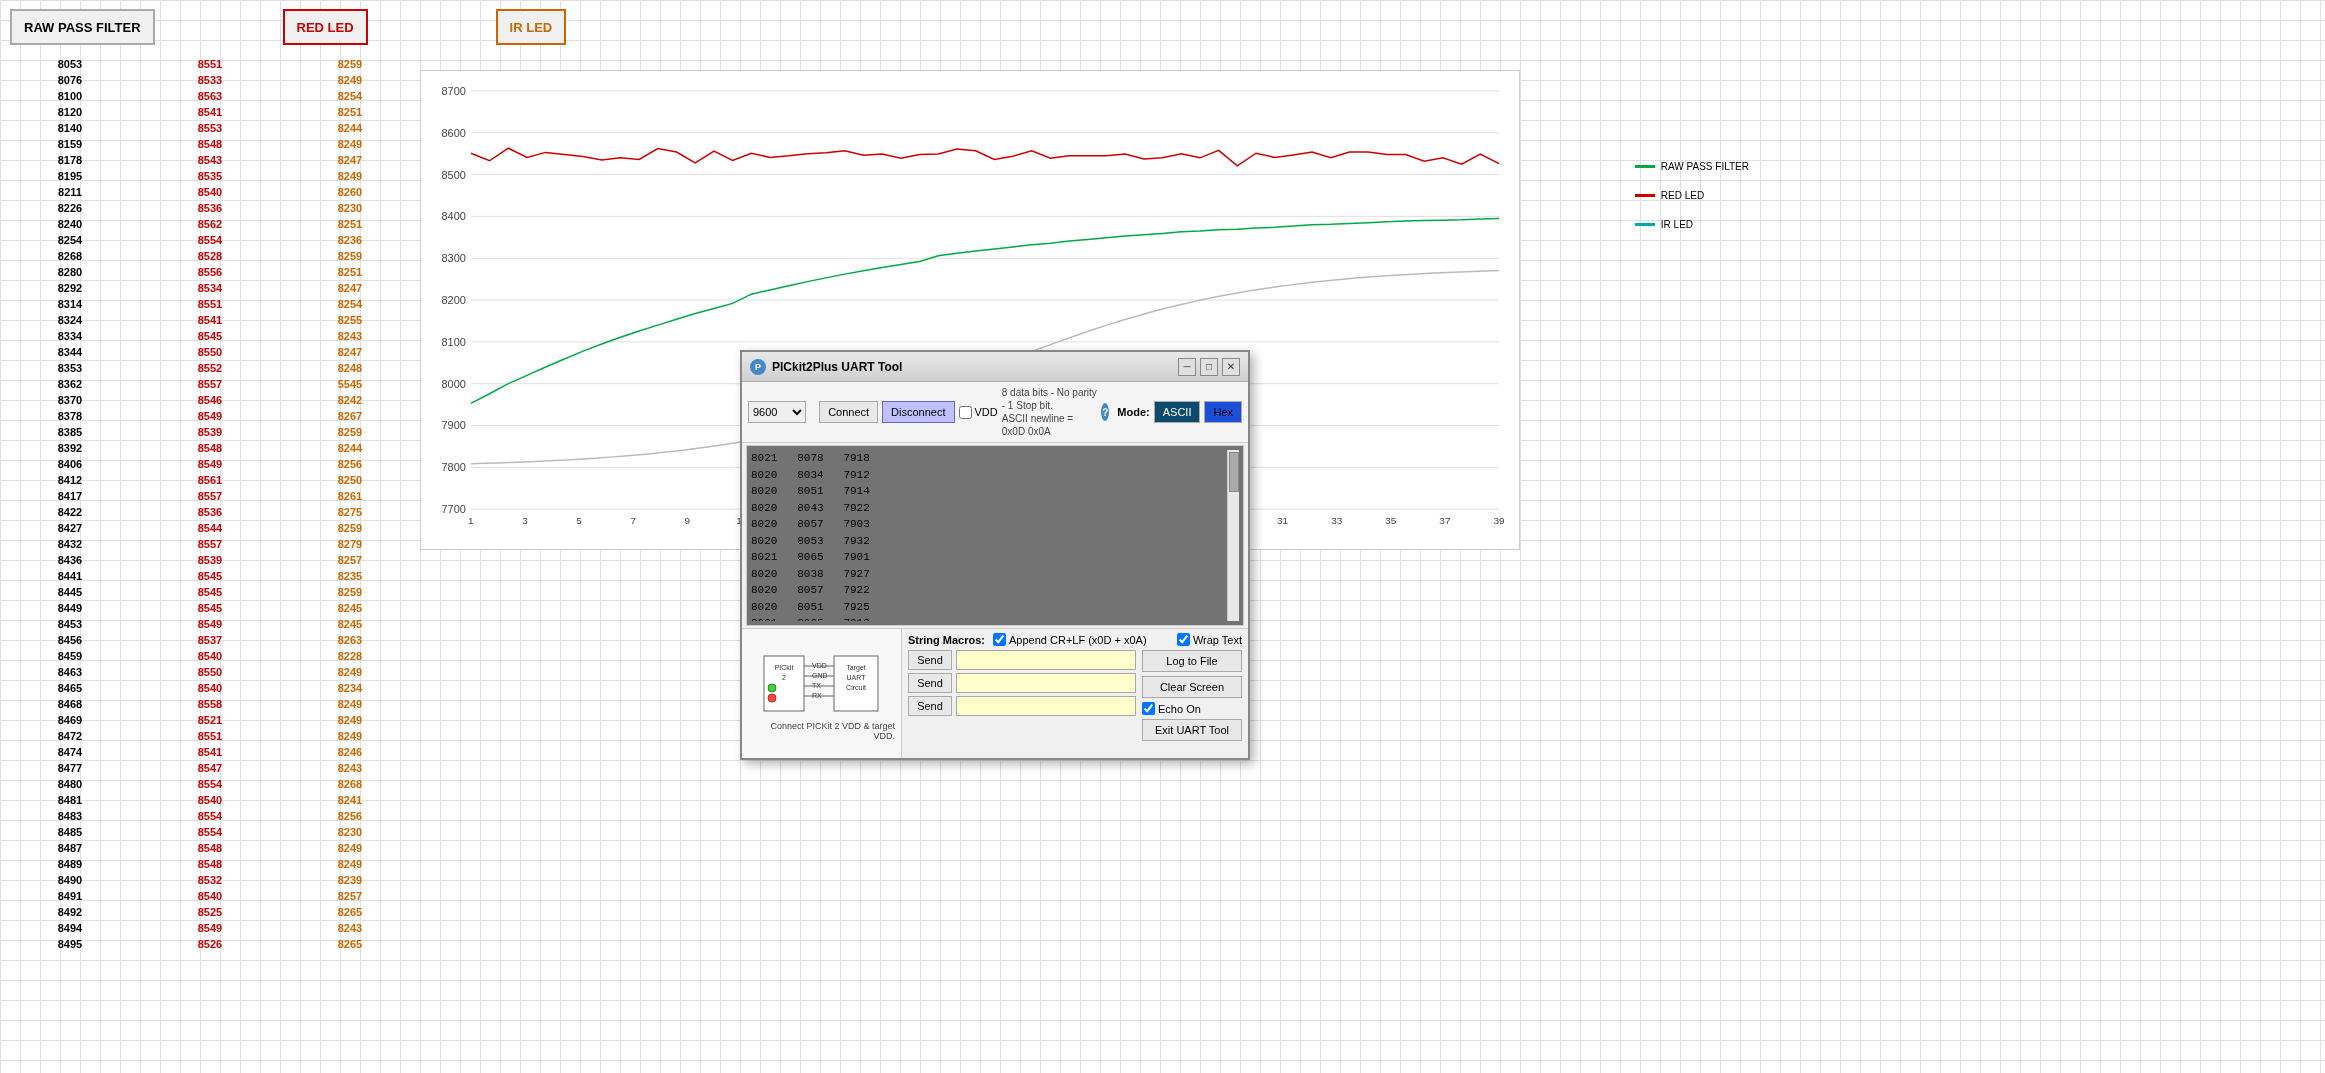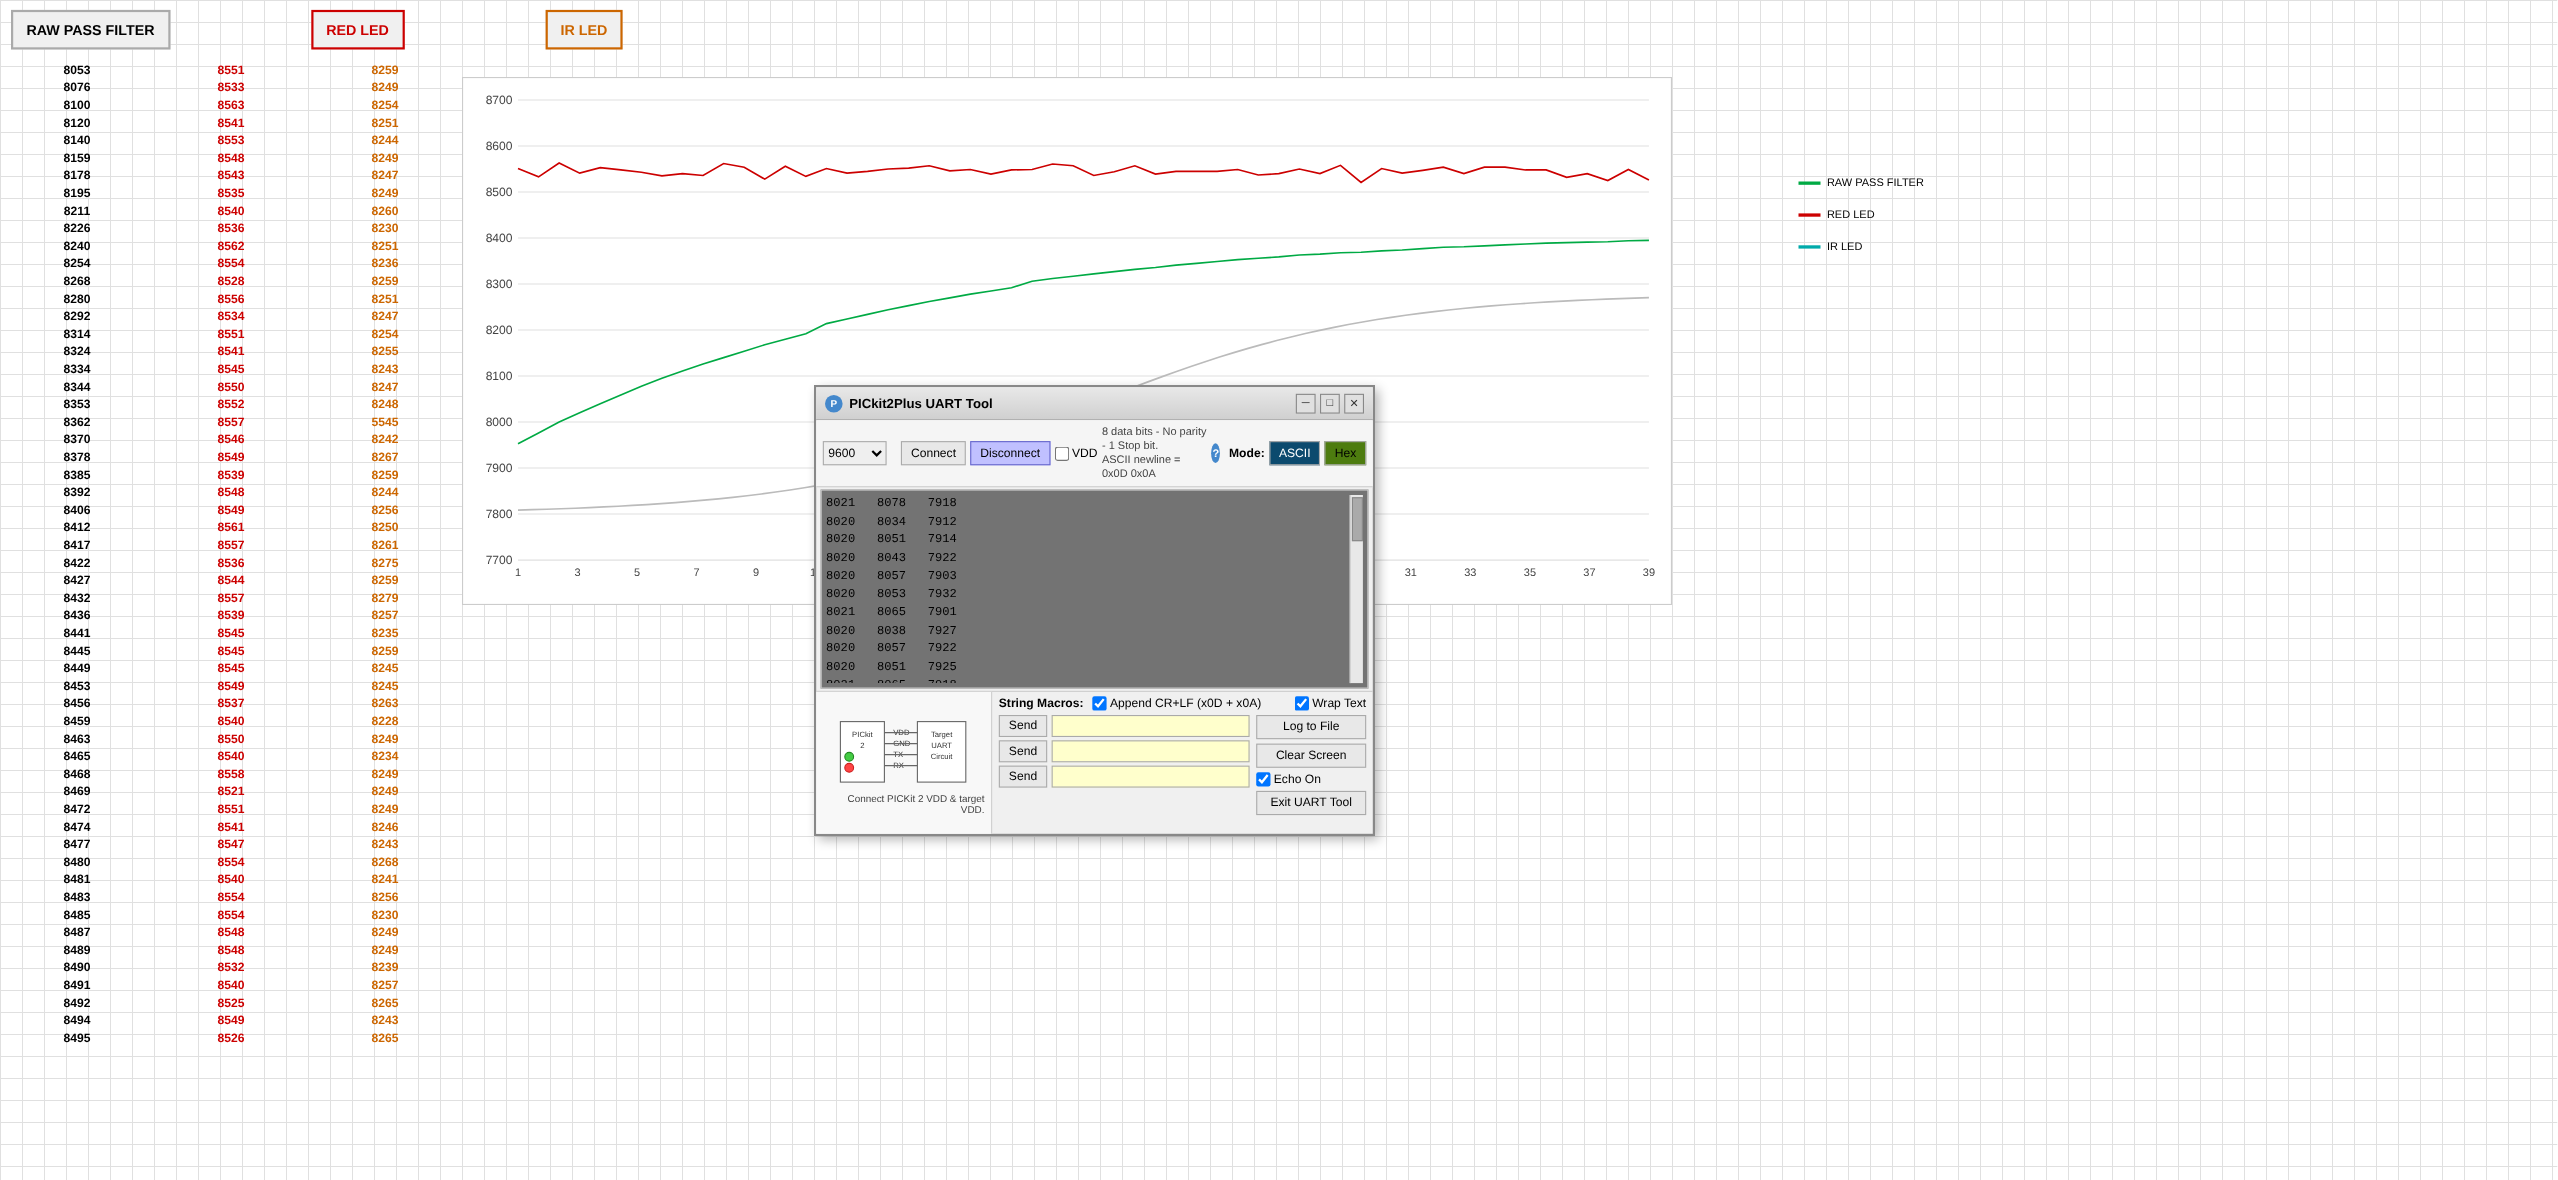--- a/index.html
+++ b/index.html
@@ -213,21 +213,21 @@
     .mode-label {
       font-size: 11px;
       font-weight: bold;
     }
 
     .mode-btn {
       height: 22px;
       padding: 0 8px;
       font-size: 11px;
       border: 1px solid #aaa;
-      background: #4d7c0f;
+      background: #1d4ed8;
       cursor: pointer;
     }
 
     .mode-btn.active {
       background: #0c4a6e;
       color: white;
     }
 
     .uart-data-area {
       flex: 1;

